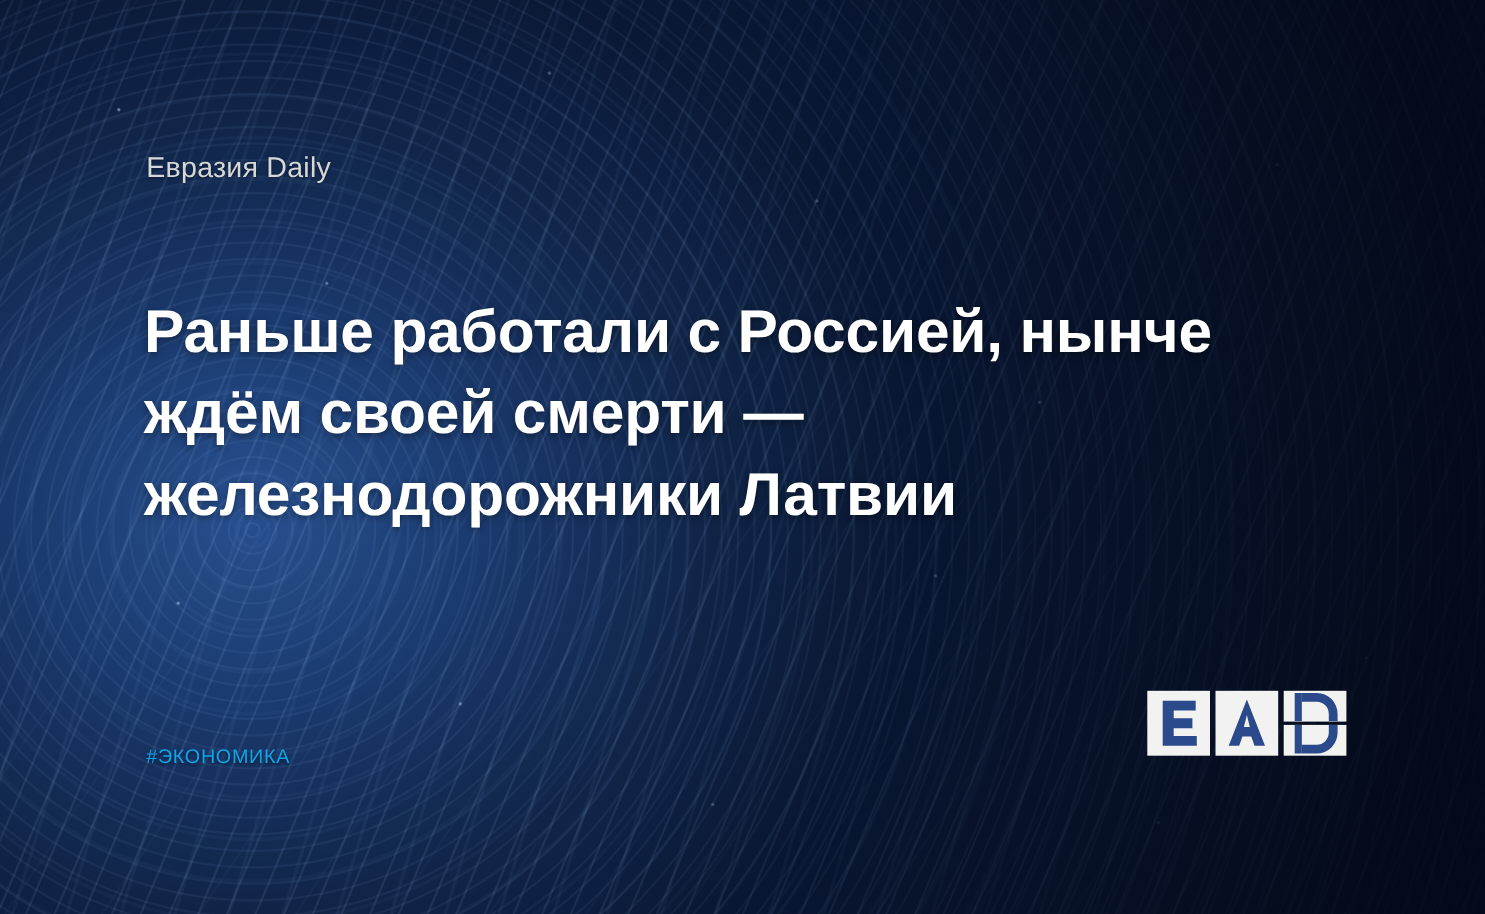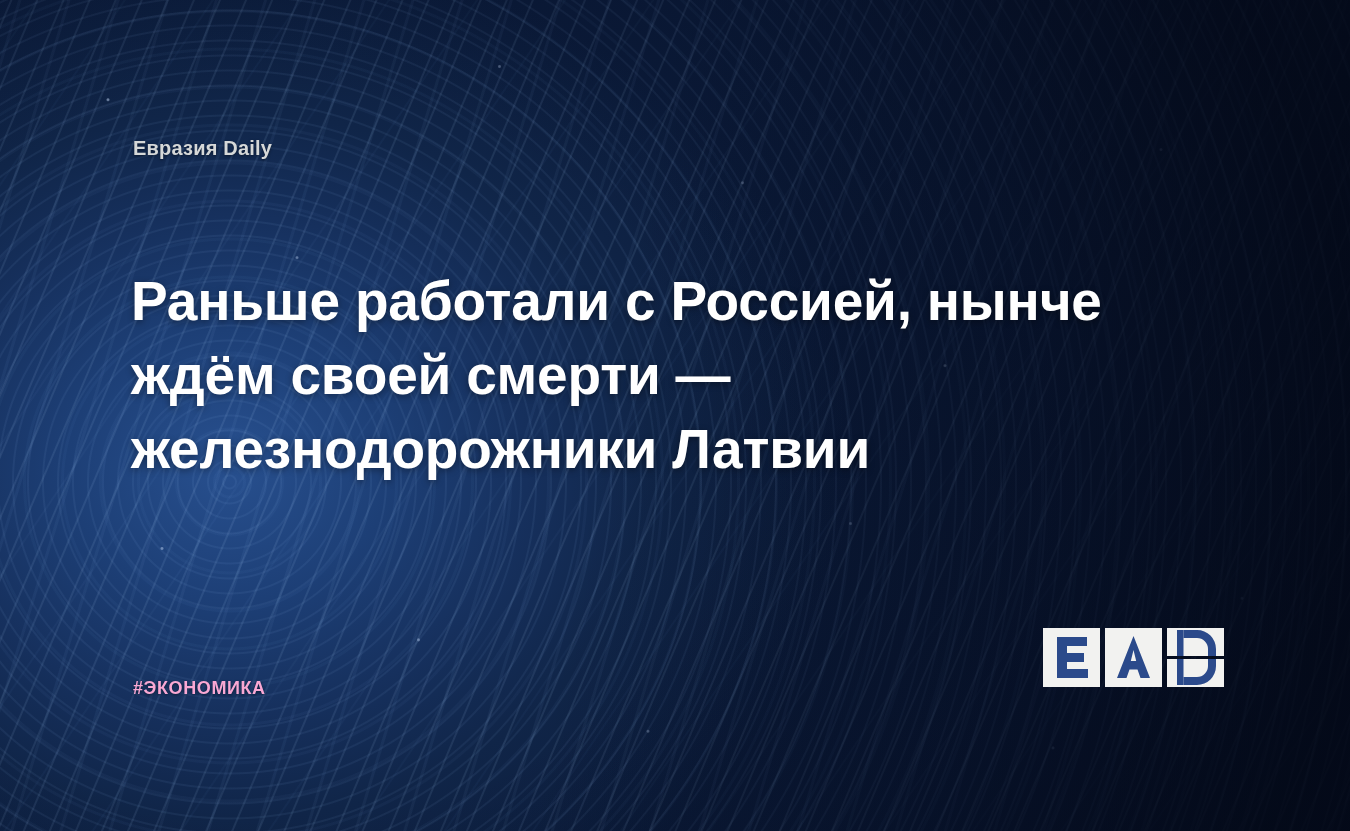--- a/index.html
+++ b/index.html
@@ -108,22 +108,22 @@
   
   .content {
     position: absolute;
     inset: 0;
   }
 
   .site-name {
     position: absolute;
     left: 133px;
     top: 137px;
-    font-size: 20px;
-    font-weight: bold;
+    font-size: 26px;
+    font-weight: normal;
     letter-spacing: 0.2px;
     color: #d6d8d8;
     text-shadow: 0 1px 3px rgba(0,0,0,0.45);
     white-space: nowrap;
   }
 
   .headline {
     position: absolute;
     left: 131px;
     top: 264px;
@@ -135,23 +135,23 @@
     color: #ffffff;
     letter-spacing: -0.2px;
     text-shadow: 0 2px 7px rgba(0,0,0,0.38);
   }
 
   .category-tag {
     position: absolute;
     left: 133px;
     top: 678px;
     font-size: 18px;
-    font-weight: bold;
+    font-weight: normal;
     letter-spacing: 0.6px;
-    color: #f9a8d4;
+    color: #0ea5e9;
     text-shadow: 0 1px 3px rgba(0,0,0,0.45);
     white-space: nowrap;
   }
 
   
   .logo {
     position: absolute;
     left: 1043px;
     top: 628px;
     display: flex;

